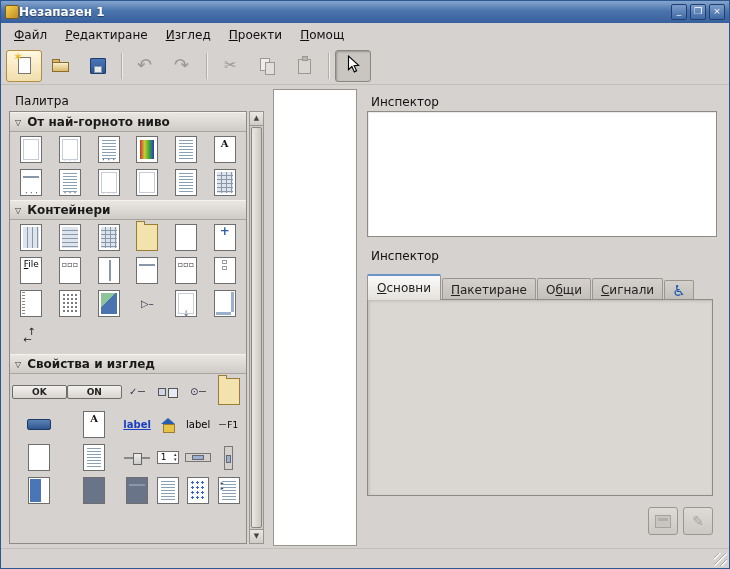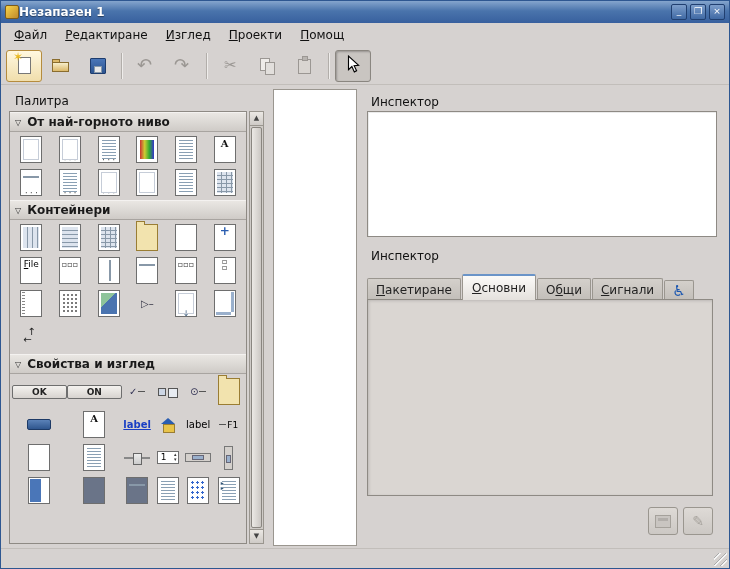--- a/index.html
+++ b/index.html
@@ -439,22 +439,22 @@
       <div class="sb-btn dn">▼</div>
     </div>
 
     <div class="canvas"></div>
 
     <span class="panel-label" style="left:370px;top:10px;">Инспектор</span>
     <div class="inspector-box"></div>
 
     <span class="panel-label" style="left:370px;top:164px;">Инспектор</span>
     <div class="tabs">
+      <span class="tab active"><u>О</u>сновни</span>
       <span class="tab"><u>П</u>акетиране</span>
-      <span class="tab active"><u>О</u>сновни</span>
       <span class="tab">О<u>б</u>щи</span>
       <span class="tab"><u>С</u>игнали</span>
       <span class="tab tab-a11y"><span class="a11y-glyph">♿</span></span>
     </div>
     <div class="tabpanel"></div>
 
     <div class="footer-btns">
       <button class="fbtn" disabled="">
           <span class="dlg"></span>
         </button>

